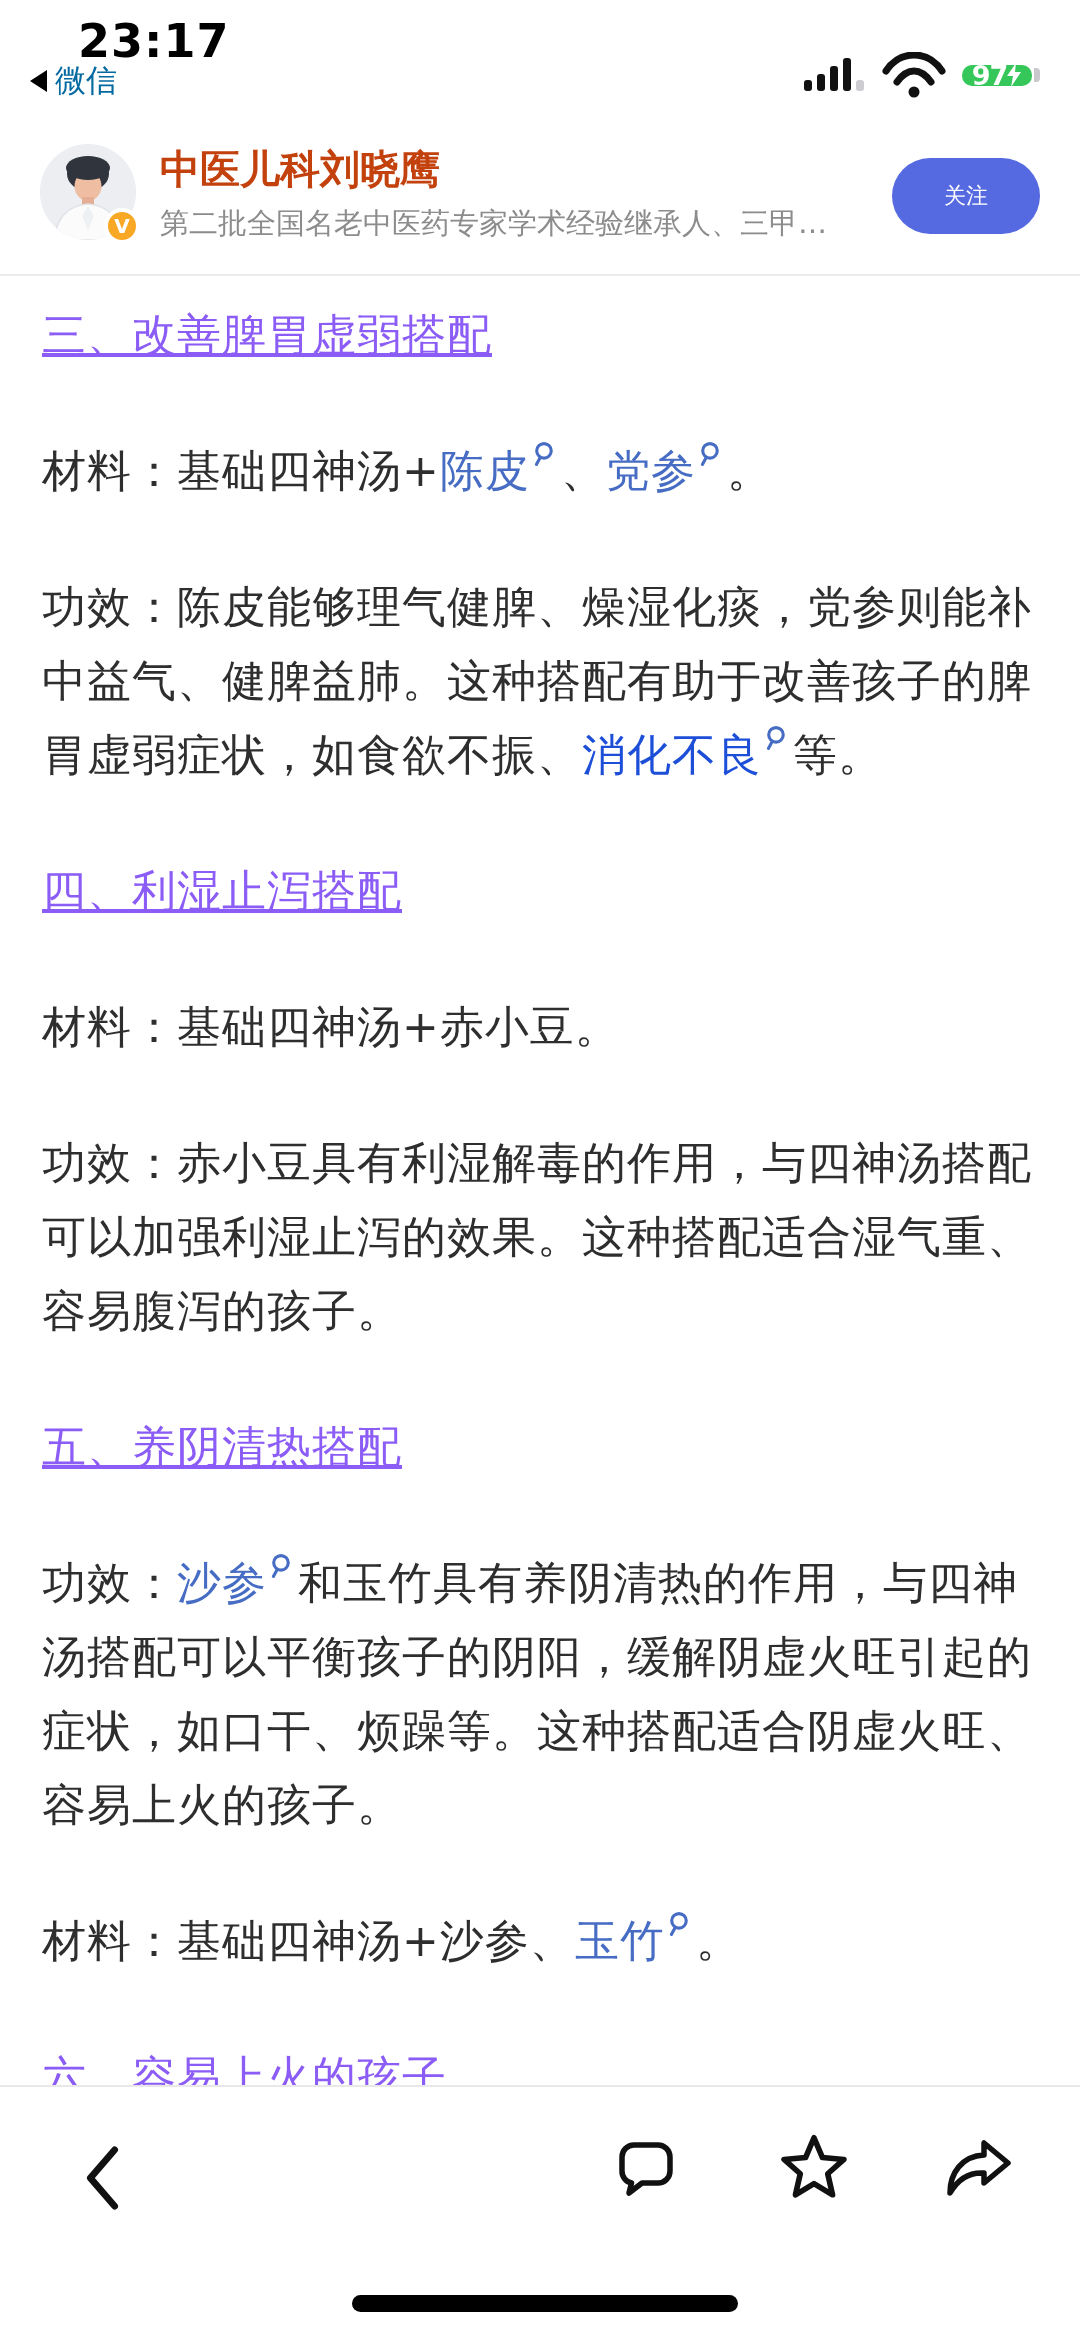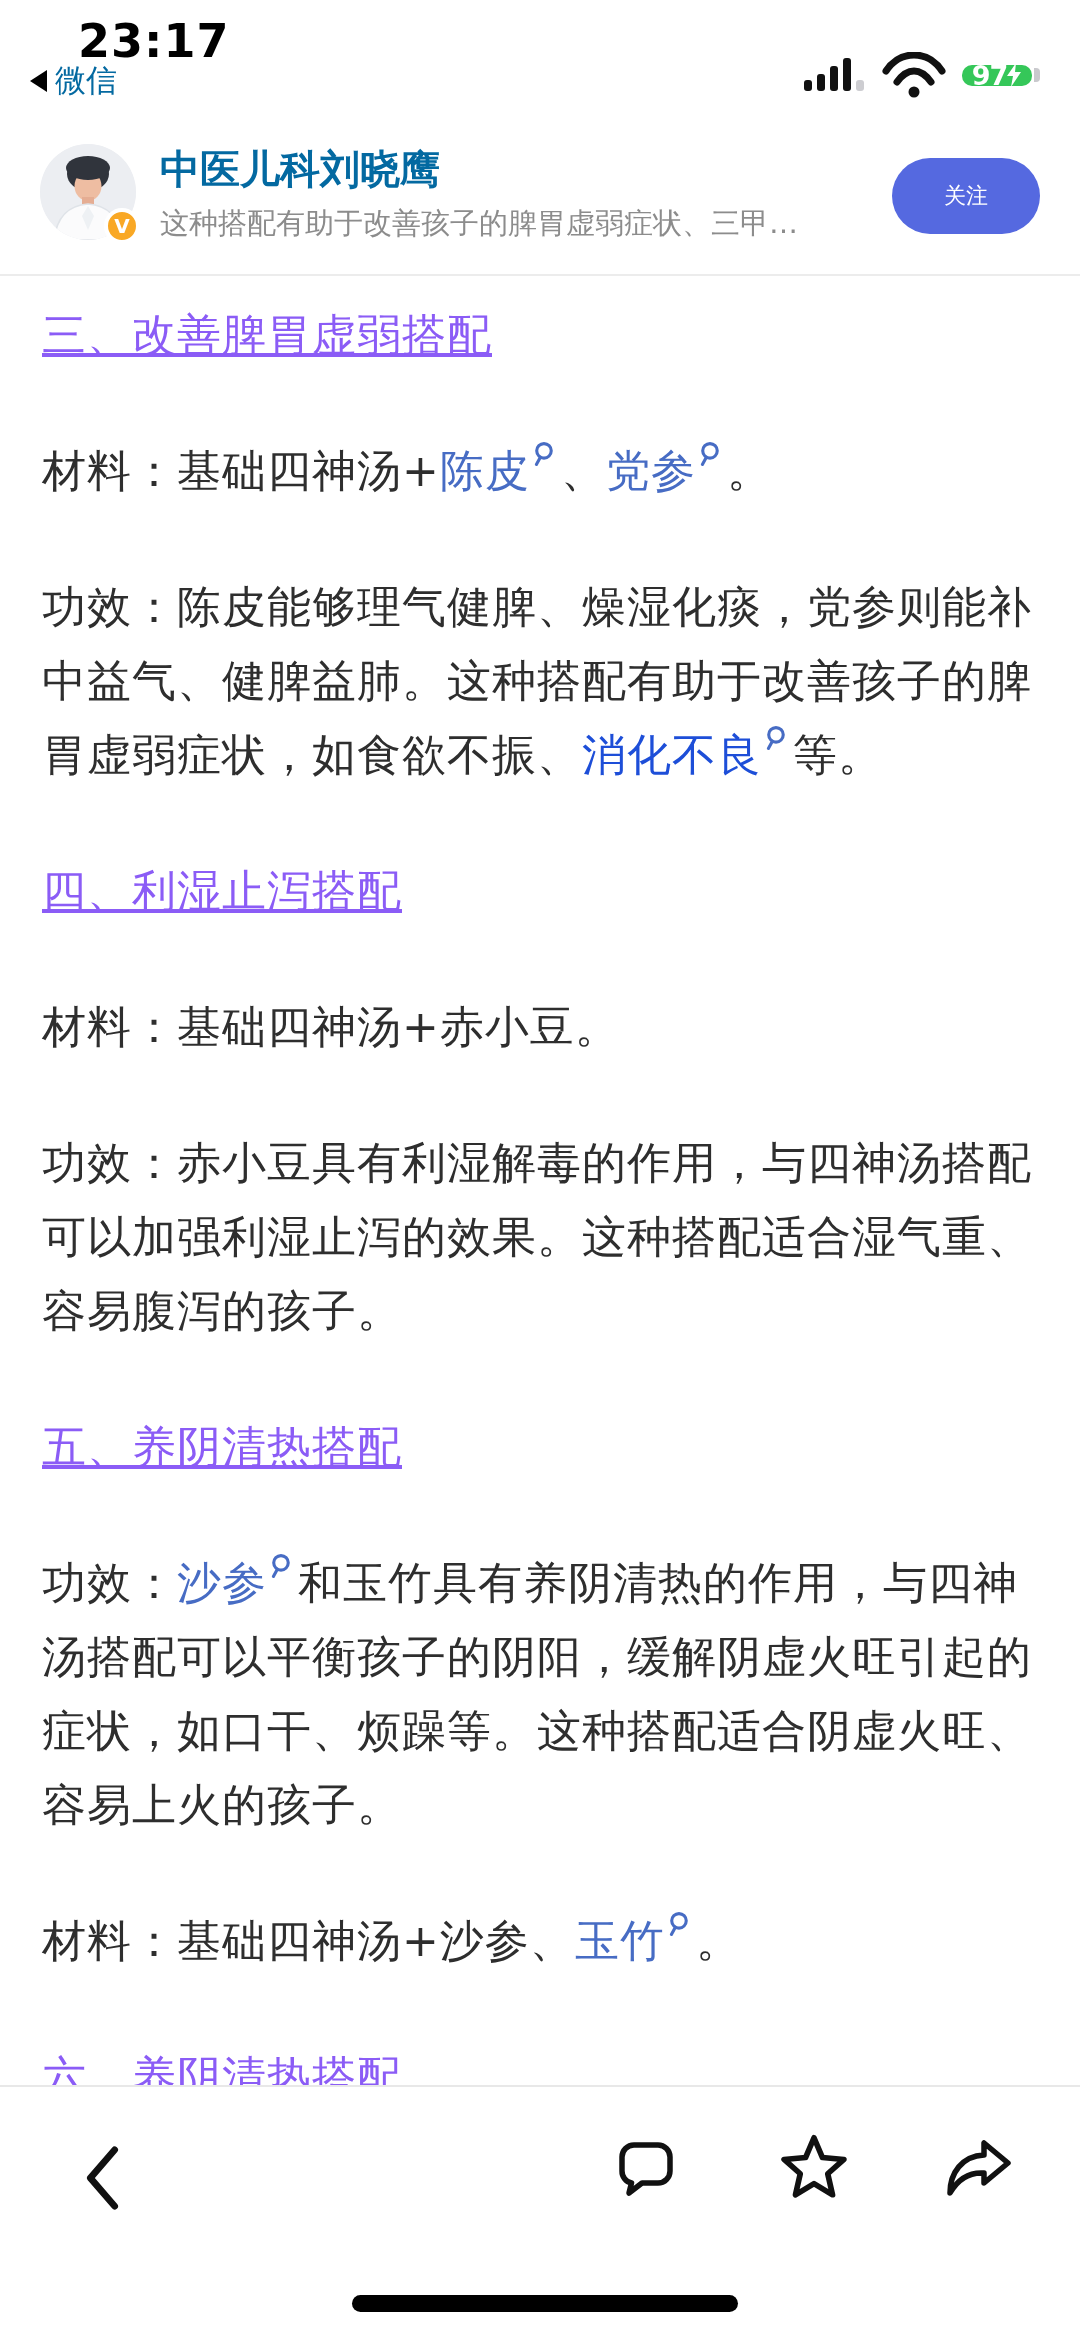--- a/index.html
+++ b/index.html
@@ -20,21 +20,21 @@
   .batt-body{ width:70px; height:21px; border-radius:10px; background:#35c759; display:flex; align-items:center; justify-content:center; }
   .batt-num{ color:#fff; font-size:27px; font-weight:700; letter-spacing:-1px; }
   .batt-cap{ width:6px; height:14px; background:#c9c9cd; border-radius:0 4px 4px 0; margin-left:2px; }
   
   .header{ position:absolute; top:100px; left:0; width:100%; height:176px; background:#fff; border-bottom:2px solid #ececec; }
   .avatar-wrap{ position:absolute; left:40px; top:44px; width:96px; height:96px; }
   .avatar{ width:96px; height:96px; border-radius:50%; overflow:hidden; background:#eceef2; display:block; }
   .v-badge{ position:absolute; right:-4px; bottom:-4px; width:36px; height:36px; border-radius:50%;
     background:#f9a825; border:4px solid #fff; color:#fff; font-size:20px; font-weight:700;
     display:flex; align-items:center; justify-content:center; }
-  .author-name{ position:absolute; left:160px; top:42px; font-size:40px; font-weight:600; color:#0369a1; }
+  .author-name{ position:absolute; left:160px; top:42px; font-size:40px; font-weight:600; color:#c2410c; }
   .author-sub{ position:absolute; left:160px; top:104px; font-size:29px; color:#8c8c8c; max-width:700px;
     white-space:nowrap; overflow:hidden; text-overflow:ellipsis; }
   .follow-btn{ position:absolute; right:40px; top:58px; width:148px; height:76px; border:none; border-radius:38px;
     background:#5569e0; color:#fff; font-size:22px; display:flex; align-items:center; justify-content:center;
     font-family:inherit; cursor:pointer; }
   
   .article{ position:absolute; top:278px; left:0; width:100%; height:1807px; overflow:hidden;
     padding:20px 38px 0 42px; }
   .block{ font-size:44px; line-height:74px; letter-spacing:1px; color:#2e2e2e; margin-bottom:62px; }
   .block.heading{ color:#8b5cf6;text-decoration:underline; }
@@ -96,21 +96,21 @@
         <ellipse cx="48" cy="30" rx="21" ry="17" fill="#30343c"></ellipse>
         <ellipse cx="48" cy="42" rx="13.5" ry="15" fill="#eebda2"></ellipse>
         <rect x="42" y="53" width="12" height="10" fill="#e5ad93"></rect>
         <path d="M14,96 Q18,62 48,60 Q78,62 82,96 Z" fill="#fbfbfc" stroke="#dfe3e8" stroke-width="1.5"></path>
         <path d="M48,62 L42,72 L48,86 L54,72 Z" fill="#eef1f4"></path>
         <ellipse cx="48" cy="24" rx="22" ry="12" fill="#30343c"></ellipse>
       </svg>
       <div class="v-badge">V</div>
     </div>
     <div class="author-name">中医儿科刘晓鹰</div>
-    <div class="author-sub">这种搭配有助于改善孩子的脾胃虚弱症状、三甲…</div>
+    <div class="author-sub">第二批全国名老中医药专家学术经验继承人、三甲…</div>
     <button class="follow-btn" style="background: rgb(85, 105, 224);">关注</button>
   </div>
 
   <div class="article">
       <div class="block heading"><span>三、改善脾胃虚弱搭配</span></div>
       <div class="block paragraph"><span>材料：基础四神汤+</span><span class="link" style="color: rgb(71, 108, 196);">陈皮</span><svg class="si" viewBox="0 0 26 26" style="color: rgb(71, 108, 196);">
     <circle cx="12.5" cy="9.5" r="7" fill="none" stroke="currentColor" stroke-width="3"></circle>
     <line x1="9" y1="15.6" x2="5.2" y2="22.6" stroke="currentColor" stroke-width="3" stroke-linecap="round"></line>
   </svg><span>、</span><span class="link" style="color: rgb(71, 108, 196);">党参</span><svg class="si" viewBox="0 0 26 26" style="color: rgb(71, 108, 196);">
     <circle cx="12.5" cy="9.5" r="7" fill="none" stroke="currentColor" stroke-width="3"></circle>
@@ -125,21 +125,21 @@
       <div class="block paragraph"><span>功效：赤小豆具有利湿解毒的作用，与四神汤搭配可以加强利湿止泻的效果。这种搭配适合湿气重、容易腹泻的孩子。</span></div>
       <div class="block heading"><span>五、养阴清热搭配</span></div>
       <div class="block paragraph"><span>功效：</span><span class="link" style="color: rgb(71, 108, 196);">沙参</span><svg class="si" viewBox="0 0 26 26" style="color: rgb(71, 108, 196);">
     <circle cx="12.5" cy="9.5" r="7" fill="none" stroke="currentColor" stroke-width="3"></circle>
     <line x1="9" y1="15.6" x2="5.2" y2="22.6" stroke="currentColor" stroke-width="3" stroke-linecap="round"></line>
   </svg><span>和玉竹具有养阴清热的作用，与四神汤搭配可以平衡孩子的阴阳，缓解阴虚火旺引起的症状，如口干、烦躁等。这种搭配适合阴虚火旺、容易上火的孩子。</span></div>
       <div class="block paragraph"><span>材料：基础四神汤+沙参、</span><span class="link" style="color: rgb(71, 108, 196);">玉竹</span><svg class="si" viewBox="0 0 26 26" style="color: rgb(71, 108, 196);">
     <circle cx="12.5" cy="9.5" r="7" fill="none" stroke="currentColor" stroke-width="3"></circle>
     <line x1="9" y1="15.6" x2="5.2" y2="22.6" stroke="currentColor" stroke-width="3" stroke-linecap="round"></line>
   </svg><span>。</span></div>
-      <div class="block heading"><span>六、养阴清热搭配</span></div>
+      <div class="block heading"><span>六、容易上火的孩子</span></div>
     </div>
 
   <div class="bottom-bar">
     <svg class="bb-back" viewBox="0 0 40 68">
       <polyline points="33,5 8,34 33,63" fill="none" stroke="#111" stroke-width="7" stroke-linecap="round" stroke-linejoin="round"></polyline>
     </svg>
     <svg class="bb-icon bb-comment" width="68" height="68" viewBox="0 0 68 68">
       <path d="M22,10 H46 A12,12 0 0 1 58,22 V36 A12,12 0 0 1 46,48 H30 L17,58 L19.5,48 A12,12 0 0 1 10,36 V22 A12,12 0 0 1 22,10 Z" fill="none" stroke="#111" stroke-width="5.5" stroke-linejoin="round" stroke-linecap="round"></path>
     </svg>
     <svg class="bb-icon bb-star" width="72" height="72" viewBox="0 0 64 64">

